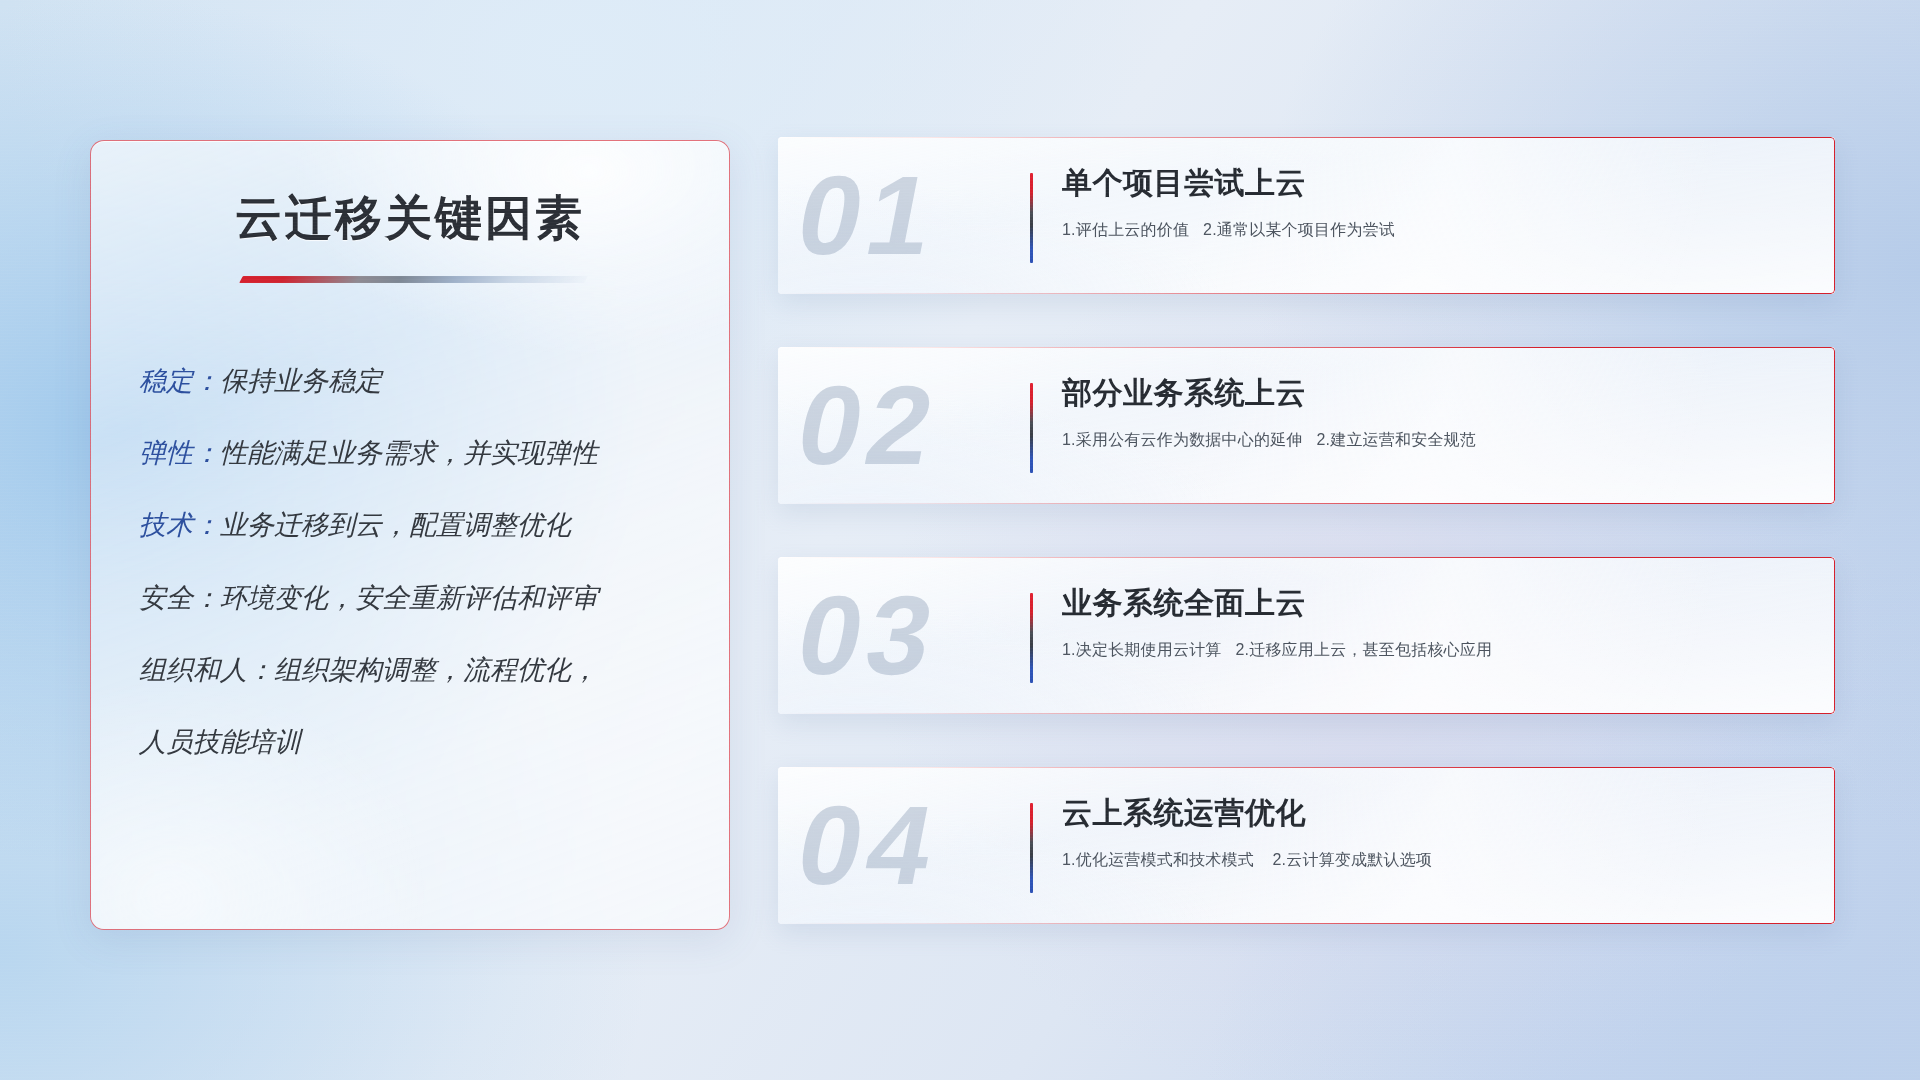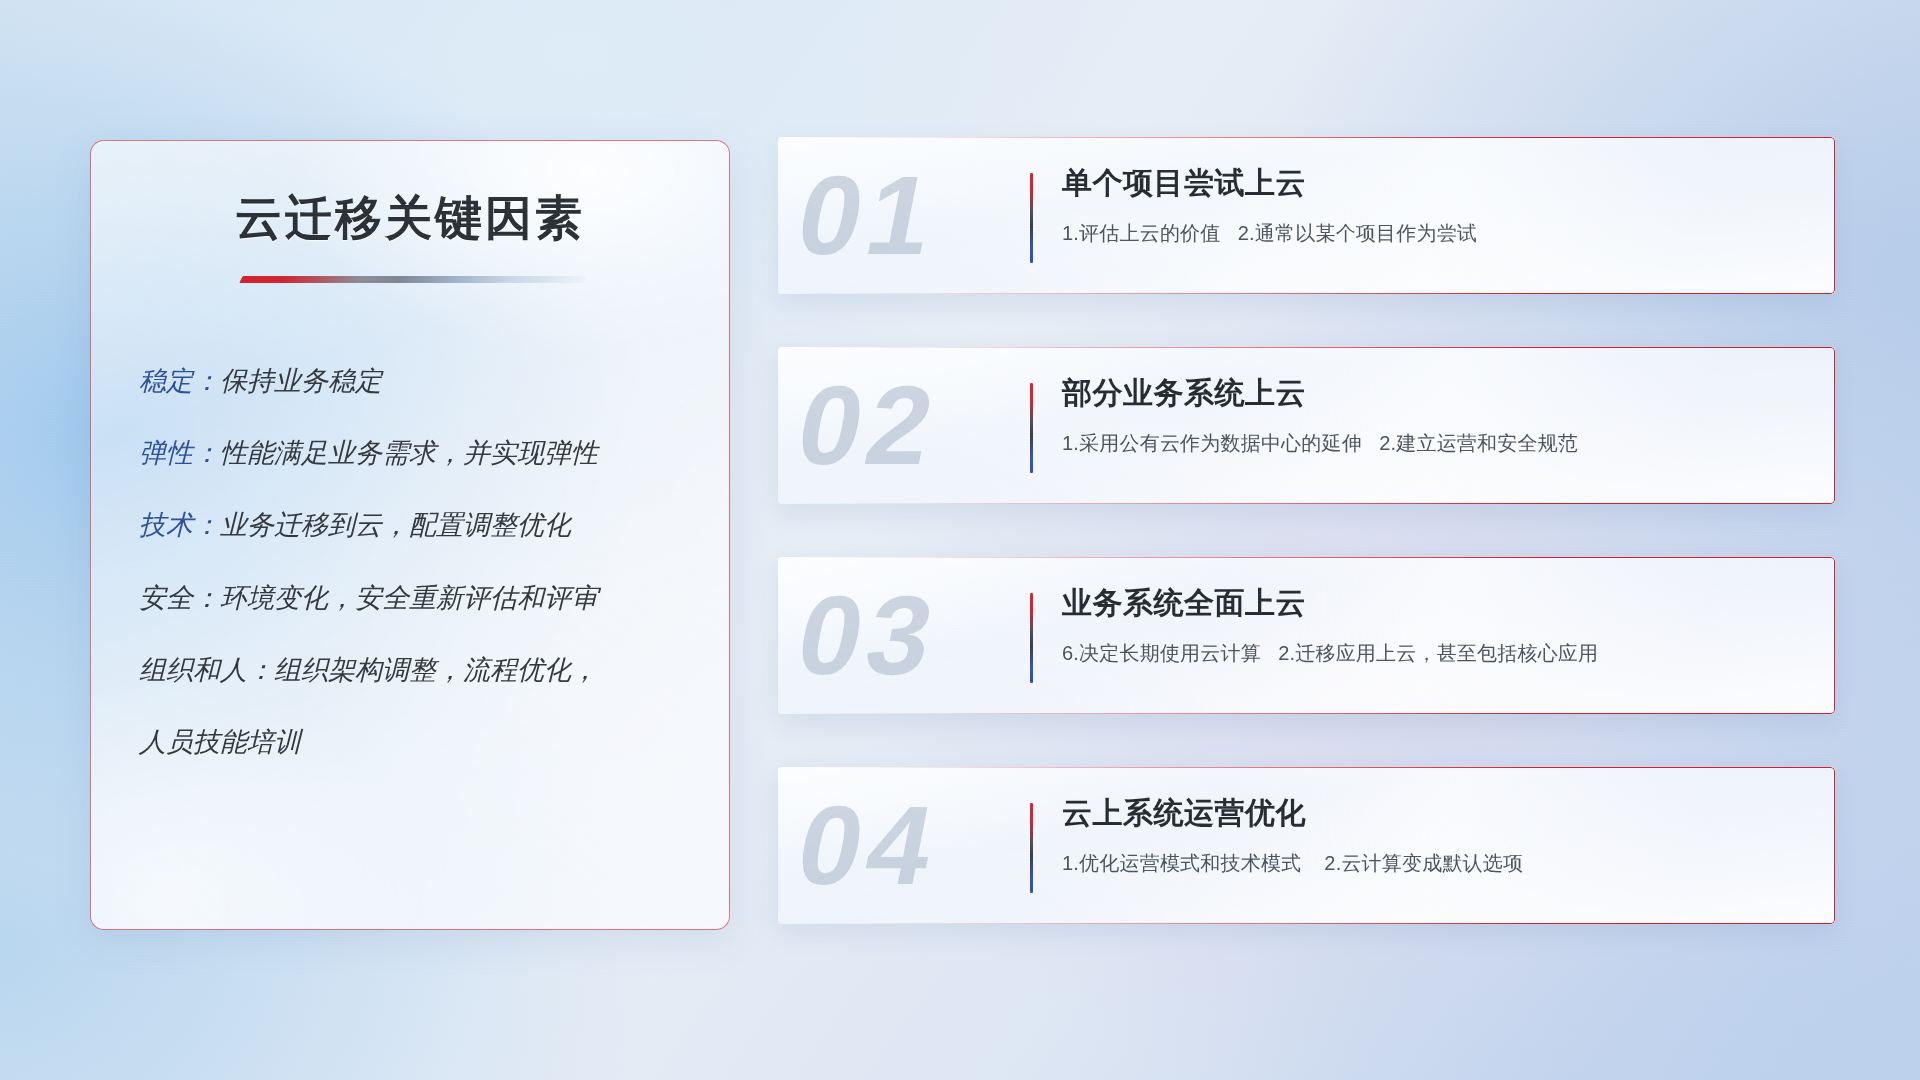--- a/index.html
+++ b/index.html
@@ -180,21 +180,21 @@
     left: 284px; top: 26px; right: 24px;
   }
   .step-title {
     font-size: 30px;
     font-weight: 700;
     color: #262b32;
     letter-spacing: .5px;
     margin-bottom: 16px;
   }
   .step-desc {
-    font-size: 20px;
+    font-size: 16px;
     color: #4b535e;
     letter-spacing: .2px;
     white-space: pre;
   }
 </style>
 </head>
 <body>
 
 <div id="slide">
 
@@ -257,21 +257,21 @@
       </div>
     </article>
 
     <article class="step-card">
       <div class="sheen"></div>
       <div class="frame"></div>
       <div class="step-num">03</div>
       <div class="step-divider"></div>
       <div class="step-body">
         <div class="step-title">业务系统全面上云</div>
-        <div class="step-desc">6.决定长期使用云计算   2.迁移应用上云，甚至包括核心应用</div>
+        <div class="step-desc">1.决定长期使用云计算   2.迁移应用上云，甚至包括核心应用</div>
       </div>
     </article>
 
     <article class="step-card">
       <div class="sheen"></div>
       <div class="frame"></div>
       <div class="step-num">04</div>
       <div class="step-divider"></div>
       <div class="step-body">
         <div class="step-title">云上系统运营优化</div>

